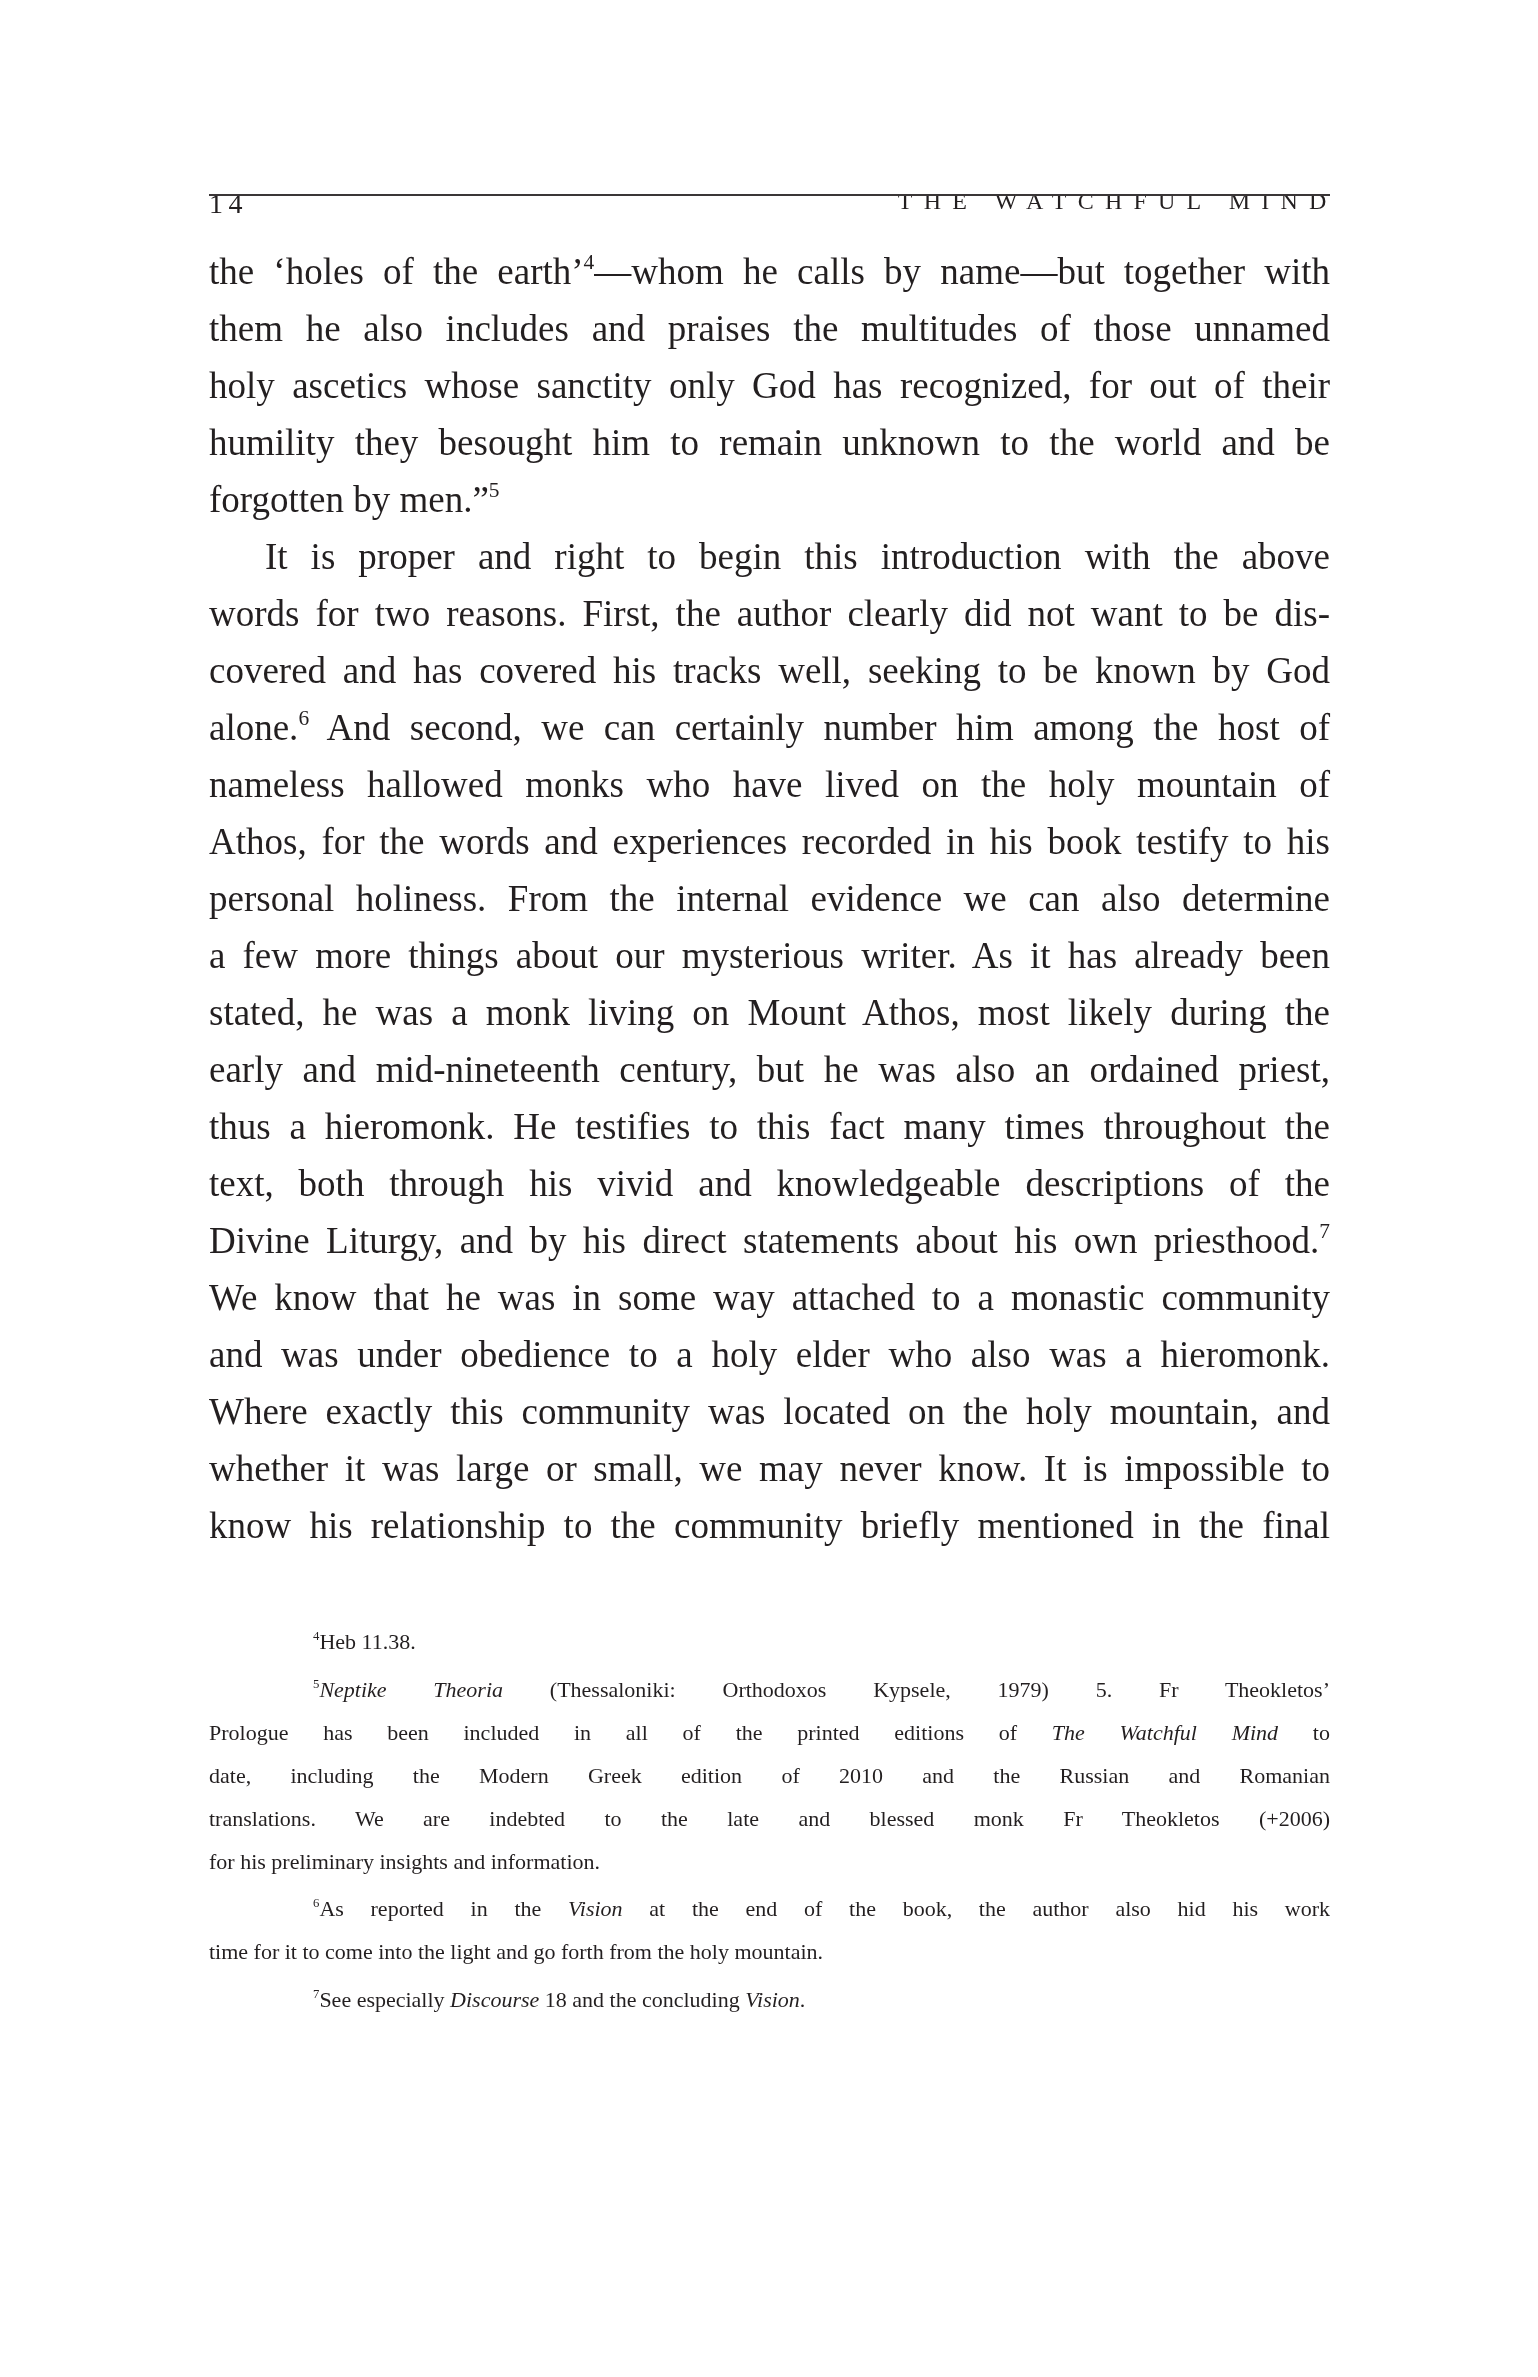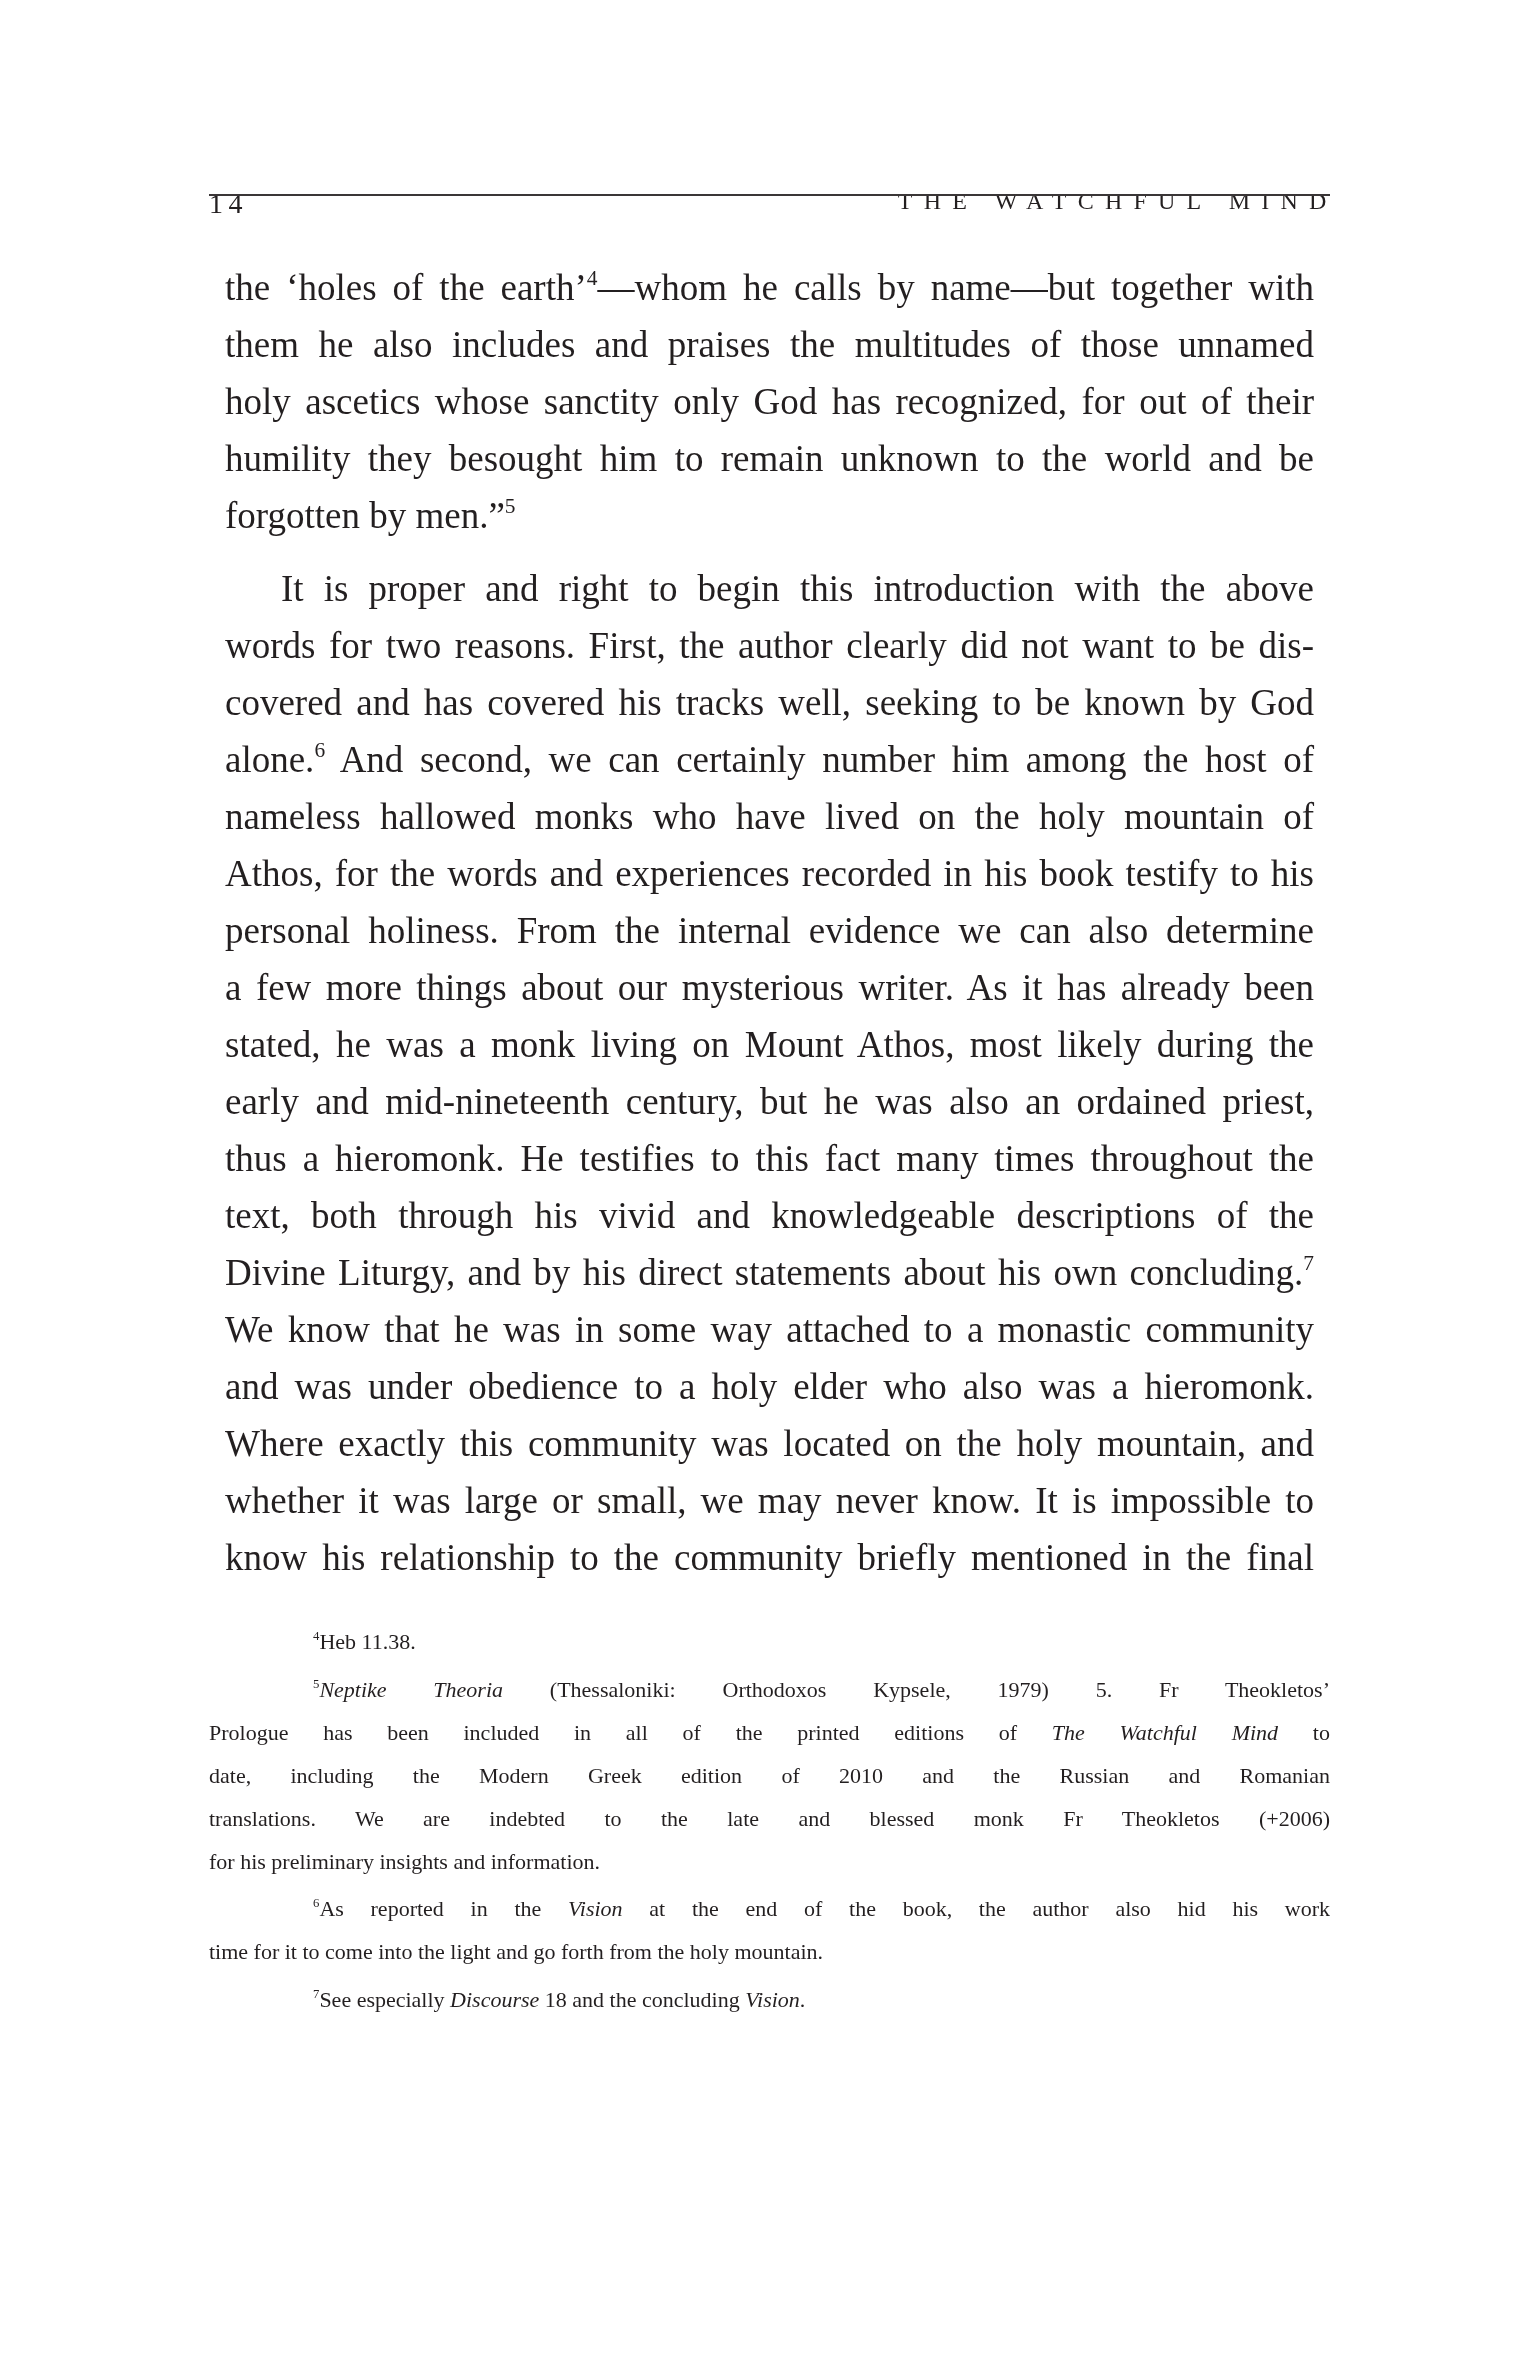--- a/index.html
+++ b/index.html
@@ -10,21 +10,21 @@
     font-family: "Liberation Serif", serif; font-size: 28px; margin-top: 48px;
   }
   .folio { position: absolute; left: 0; top: 0; letter-spacing: 5.6px; }
   .book-title { position: absolute; right: -7.5px; top: 0; letter-spacing: 11.2px; font-size: 24px; }
   .head-rule { position: absolute; top: 194px; left: 0; width: 1121px; height: 0; border-top: 2.3px solid #3a3637; }
   .body-text {
     position: absolute; top: 243px; left: 0; width: 1121px;
     font-family: "Liberation Serif", serif; font-size: 37px; line-height: 57px;
     text-align: justify; text-align-last: left; hyphens: manual;
   }
-  .body-text p { margin: 16px; }
+  .body-text p { margin: 0; }
   .line { display: block; text-align: justify; text-align-last: justify; white-space: nowrap; }
   .line.last { text-align-last: left; }
   sup { font-size: 0.58em; line-height: 0; vertical-align: 0.72em; }
   .footnotes {
     position: absolute; top: 1620px; left: 0; width: 1121px;
     font-family: "Liberation Serif", serif; font-size: 22px; line-height: 43px;
   }
   .fn { margin: 0 0 4.7px 0; }
   .fn .line:first-child { text-indent: 52px; }
   i { }
@@ -54,21 +54,21 @@
       <span class="line">covered and has covered his tracks well, seeking to be known by God</span>
       <span class="line"><span>alone.</span><sup>6</sup><span> And second, we can certainly number him among the host of</span></span>
       <span class="line">nameless hallowed monks who have lived on the holy mountain of</span>
       <span class="line">Athos, for the words and experiences recorded in his book testify to his</span>
       <span class="line">personal holiness. From the internal evidence we can also determine</span>
       <span class="line">a few more things about our mysterious writer. As it has already been</span>
       <span class="line">stated, he was a monk living on Mount Athos, most likely during the</span>
       <span class="line">early and mid-nineteenth century, but he was also an ordained priest,</span>
       <span class="line">thus a hieromonk. He testifies to this fact many times throughout the</span>
       <span class="line">text, both through his vivid and knowledgeable descriptions of the</span>
-      <span class="line"><span>Divine Liturgy, and by his direct statements about his own concluding.</span><sup>7</sup></span>
+      <span class="line"><span>Divine Liturgy, and by his direct statements about his own priesthood.</span><sup>7</sup></span>
       <span class="line">We know that he was in some way attached to a monastic community</span>
       <span class="line">and was under obedience to a holy elder who also was a hieromonk.</span>
       <span class="line">Where exactly this community was located on the holy mountain, and</span>
       <span class="line">whether it was large or small, we may never know. It is impossible to</span>
       <span class="line">know his relationship to the community briefly mentioned in the final</span>
     </p>
   </div>
 
   <div class="footnotes">
     <div class="fn">

